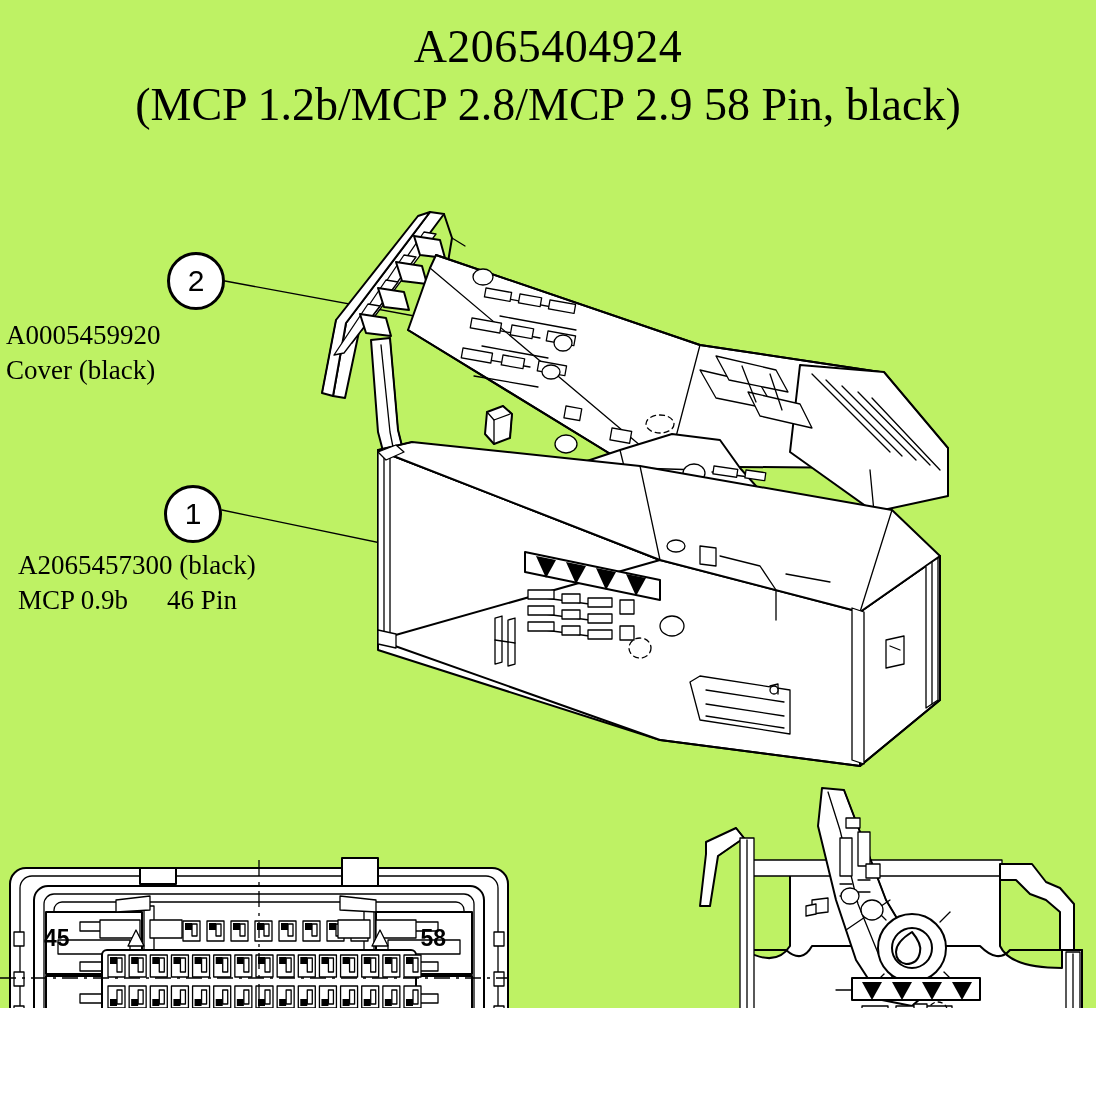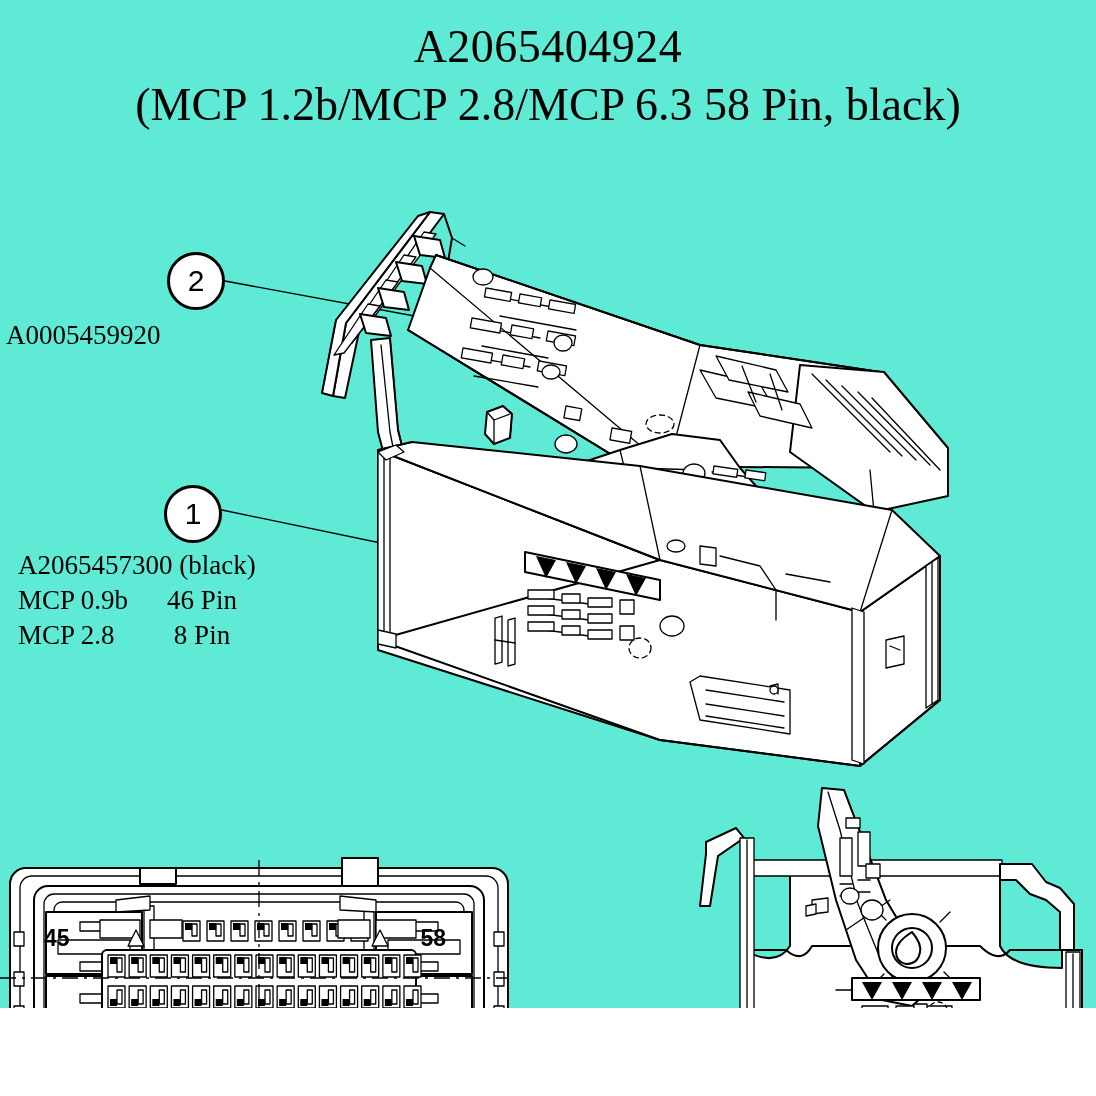--- a/index.html
+++ b/index.html
@@ -5,21 +5,21 @@
 <style>
   html, body {
     margin: 0;
     padding: 0;
     background: #ffffff;
   }
   #page {
     position: relative;
     width: 1096px;
     height: 1008px;
-    background: #5eead4;
+    background: #bef264;
     overflow: hidden;
     font-family: "Liberation Serif", "DejaVu Serif", serif;
     color: #000000;
     text-decoration: underline;
   }
 
   
   .title-block {
     position: absolute;
     left: 0;
@@ -85,21 +85,21 @@
   .fl-k { fill: #000; stroke: none; }
   .dash { fill: none; stroke: #000; stroke-width: 1.3; stroke-dasharray: 16 6 3 6; }
 </style>
 </head>
 <body>
 
 <div id="page">
 
   <div class="title-block">
     <div class="title-line-1">A2065404924</div>
-    <div class="title-line-2">(MCP 1.2b/MCP 2.8/MCP 6.3  58 Pin, black)</div>
+    <div class="title-line-2">(MCP 1.2b/MCP 2.8/MCP 2.9  58 Pin, black)</div>
   </div>
 
   <svg class="draw" viewBox="0 0 1096 1096">
 
     <g>
       <path class="ln-t" d="M225 281 L447 322"></path>
       <path class="fl-k" d="M441 316 L460 325 L440 329 Z"></path>
     </g>
 
     <g>
@@ -713,25 +713,23 @@
     </g>
 
     <path class="ln" d="M744 1078 L1082 1078"></path>
   </svg>
 
   <div class="balloon" id="balloon-2">2</div>
   <div class="balloon" id="balloon-1">1</div>
 
   <div class="label-block" id="label-cover">
     <span class="label-row">A0005459920</span>
+    <span class="label-row">Cover (black)</span>
   </div>
 
   <div class="label-block" id="label-housing">
     <span class="label-row">A2065457300 (black)</span>
     <span class="label-row">
       <span class="pin-name">MCP 0.9b</span><span class="pin-count">46 Pin</span>
     </span>
-    <span class="label-row">
-      <span class="pin-name">MCP 2.8</span><span class="pin-count">8 Pin</span>
-    </span>
   </div>
 
 </div>
 
 </body></html>

